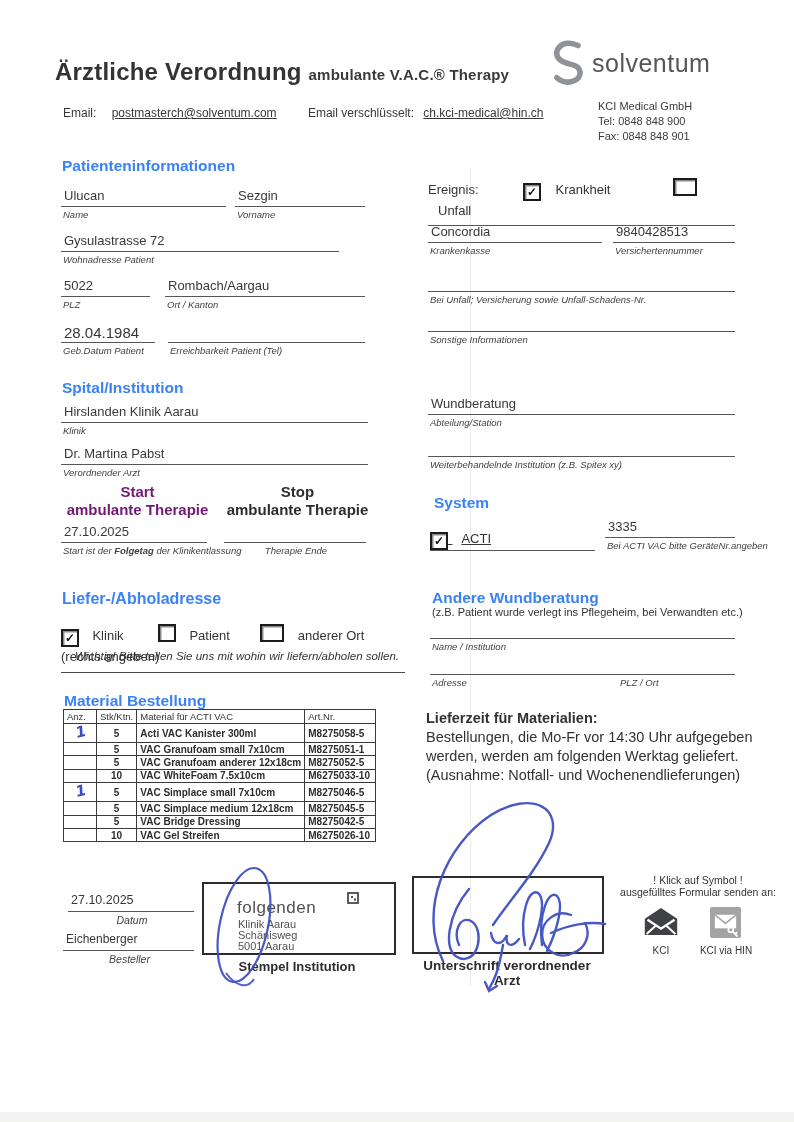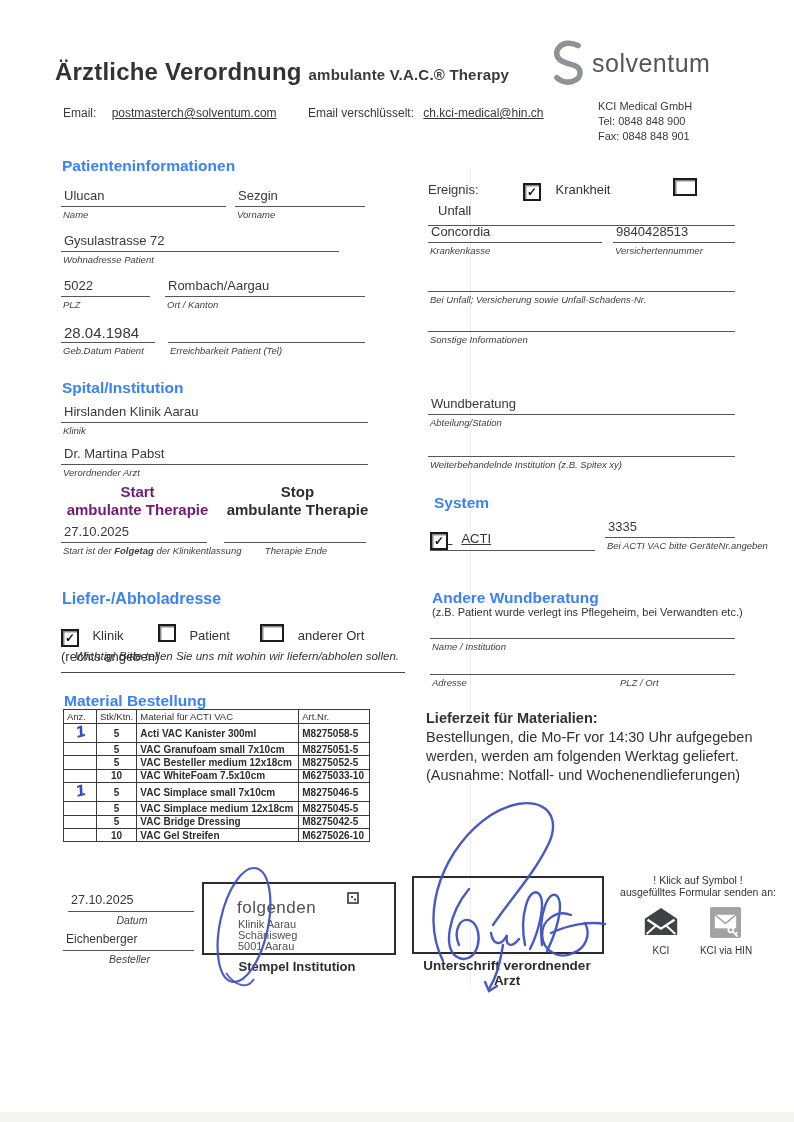--- a/index.html
+++ b/index.html
@@ -224,26 +224,26 @@
     <tr>
       <td class="num"><span class="hand">1</span></td>
       <td class="num">5</td>
       <td>Acti VAC Kanister 300ml</td>
       <td>M8275058-5</td>
     </tr>
     <tr>
       <td class="num"><span class="hand"></span></td>
       <td class="num">5</td>
       <td>VAC Granufoam small 7x10cm</td>
-      <td>M8275051-5</td>
-    </tr>
-    <tr>
-      <td class="num"><span class="hand"></span></td>
-      <td class="num">5</td>
-      <td>VAC Besteller medium 12x18cm</td>
+      <td>M8275051-1</td>
+    </tr>
+    <tr>
+      <td class="num"><span class="hand"></span></td>
+      <td class="num">5</td>
+      <td>VAC Granufoam anderer 12x18cm</td>
       <td>M8275052-5</td>
     </tr>
     <tr>
       <td class="num"><span class="hand"></span></td>
       <td class="num">10</td>
       <td>VAC WhiteFoam 7.5x10cm</td>
       <td>M6275033-10</td>
     </tr>
     <tr>
       <td class="num"><span class="hand">1</span></td>

